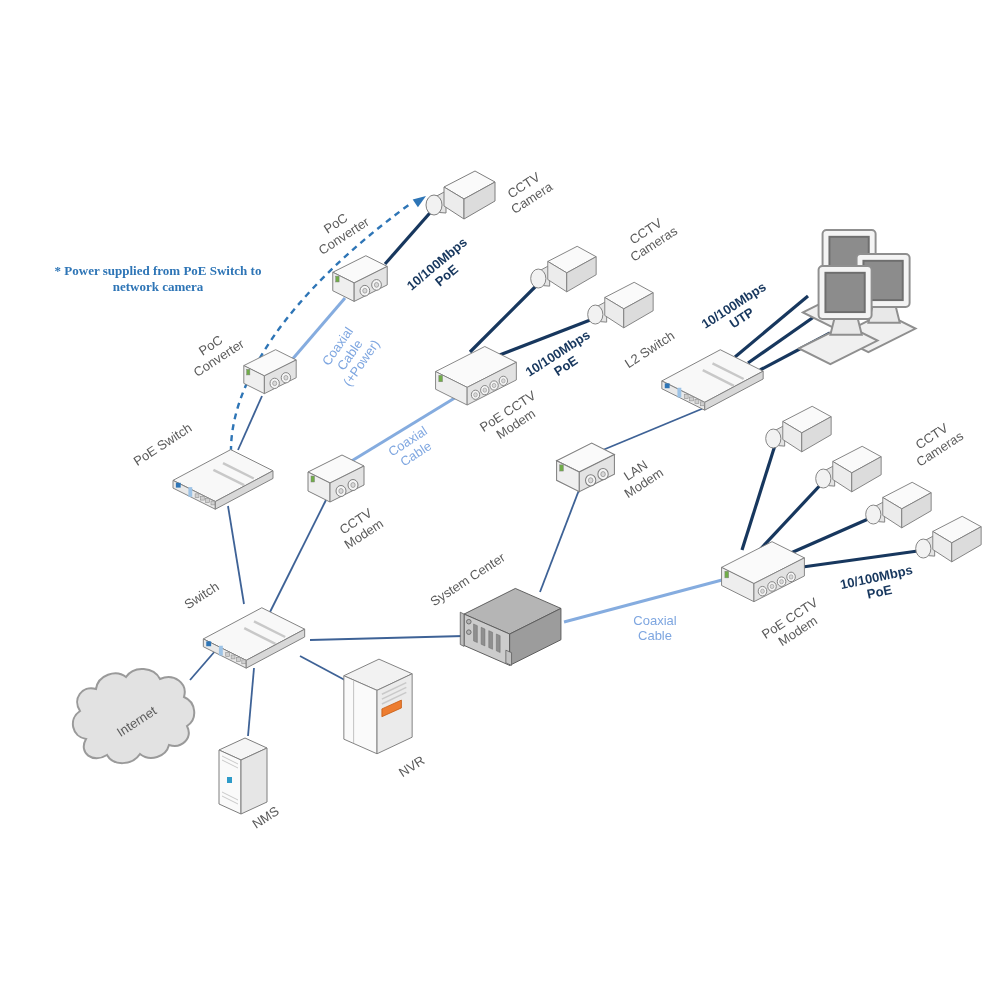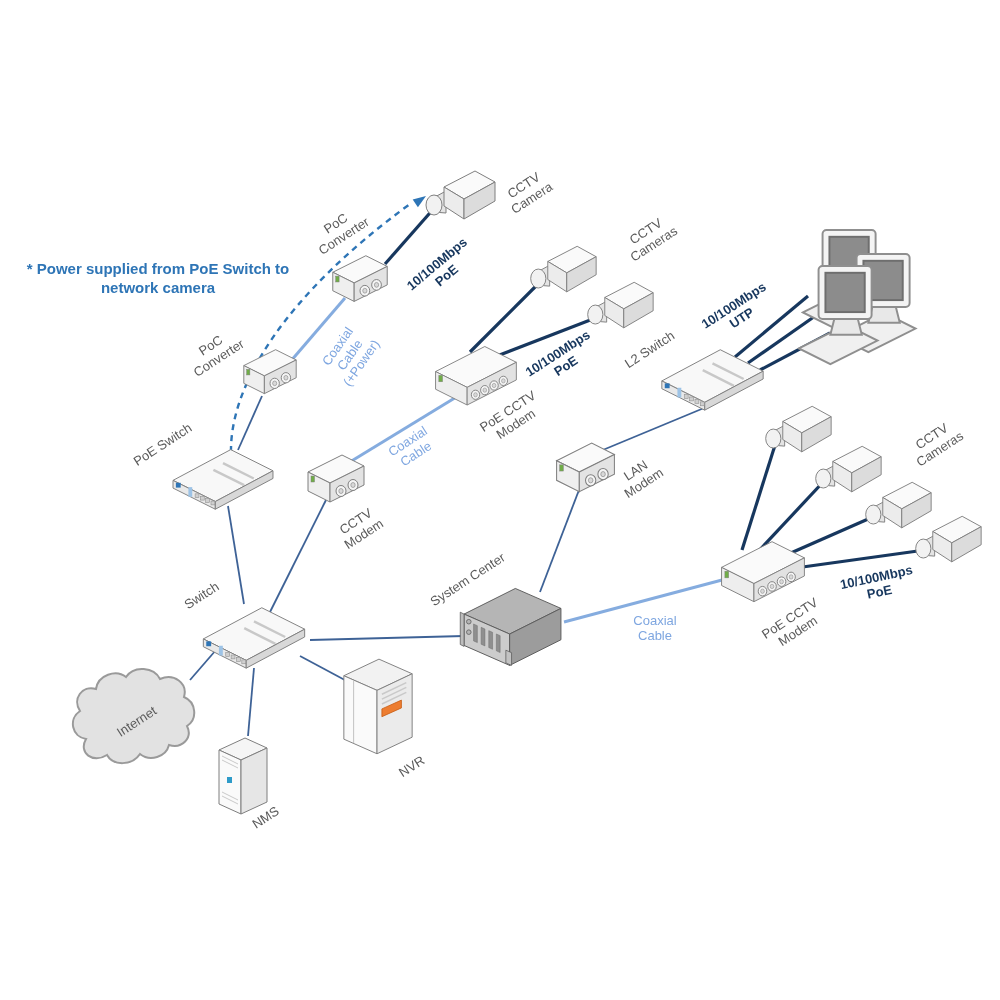--- a/index.html
+++ b/index.html
@@ -10,21 +10,21 @@
   .navy{stroke:#17375E;stroke-width:3.2;}
   .steel{stroke:#3E6296;stroke-width:1.8;}
   .coaxl{stroke:#85ACDF;stroke-width:3;}
   .dashb{stroke:#2E75B6;stroke-width:2.4;stroke-dasharray:6 5;}
   .dev{position:absolute;}
   .dev svg{width:100%;height:100%;display:block;overflow:visible;}
   .lbl{position:absolute;transform:translate(-50%,-50%) rotate(var(--r,0deg));
        white-space:pre-line;text-align:center;font-size:13px;line-height:1.12;color:#5a5a5a;}
   .lbl.navyt{color:#17375E;font-weight:bold;}
   .lbl.bluet{color:#7EA6E0;}
-  .lbl.note{color:#2E75B6;font-weight:bold;font-size:15px;line-height:1.25;}
+  .lbl.note{color:#2E75B6;font-weight:bold;font-size:13px;line-height:1.25;font-family:Liberation Serif, serif;}
 </style>
 </head>
 <body>
 
 <div class="stage">
 
   <svg width="0" height="0" style="position:absolute" aria-hidden="true">
     <defs>
       <symbol id="s-cam" viewBox="0 0 78 62">
         <polygon points="13,33 26,26 26,48 13,47" fill="#e4e4e4" stroke="#7f7f7f"></polygon>

